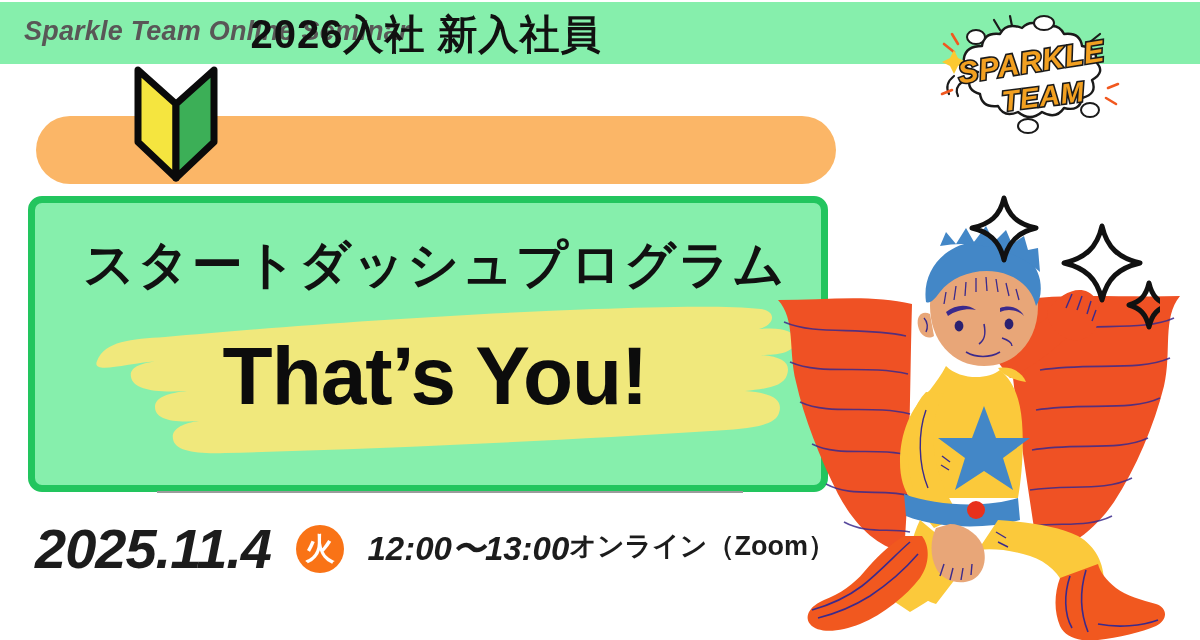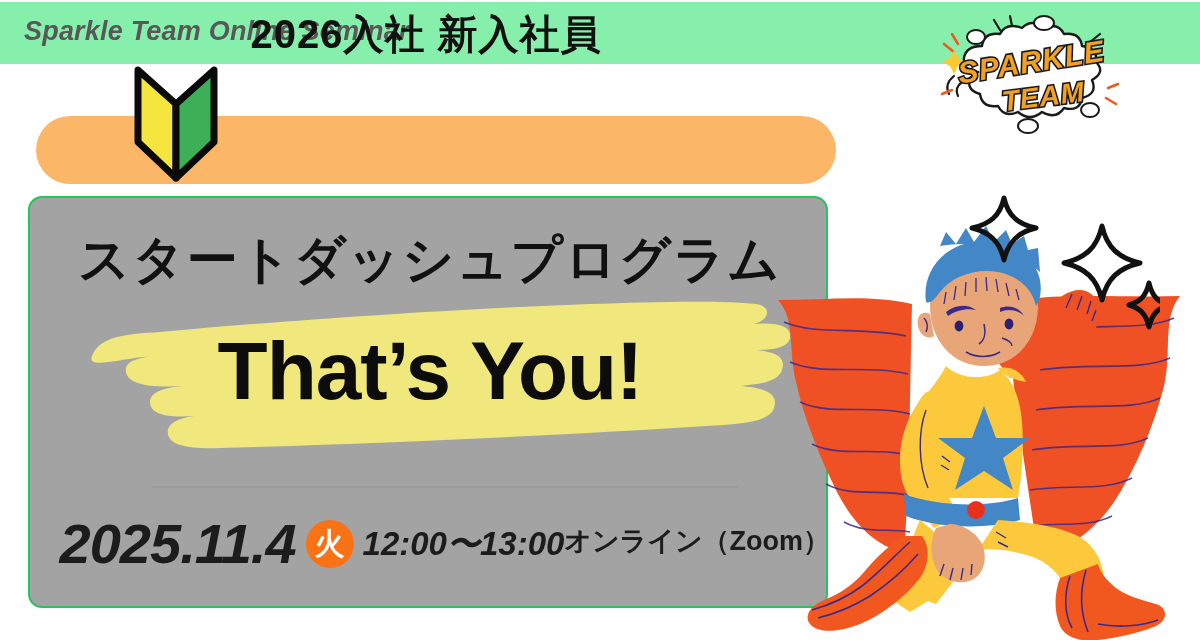--- a/index.html
+++ b/index.html
@@ -65,24 +65,24 @@
     font-weight:bold;
     color:#111111;
     letter-spacing:1px;
     white-space:nowrap;
     z-index:5;
   }
 
   
   .card {
     position:absolute; left:28px; top:196px;
-    width:800px; height:412px;
-    border:2px solid #22c55e;
+    width:800px; height:296px;
+    border:7px solid #22c55e;
     border-radius:14px;
-    background:#a3a3a3;
+    background:#86efac;
     z-index:2;
   }
 
   
   .program-title {
     position:absolute; left:0; top:28px;
     width:800px;
     text-align:center;
     font-size:51px;
     font-weight:bold;
@@ -113,21 +113,21 @@
   .divider {
     position:absolute; left:122px; top:288px;
     width:586px; height:2px;
     background:#9b9b9b;
   }
 
   
   .date-row {
     position:absolute; left:0; top:306px;
     width:800px; height:80px;
-    display:flex; align-items:center; justify-content:flex-end;
+    display:flex; align-items:center; justify-content:space-between;
   }
   .date-main {
     font-size:56px;
     font-weight:bold;
     font-style:italic;
     color:#1c1c1c;
     letter-spacing:-1px;
     white-space:nowrap;
     line-height:1;
   }

